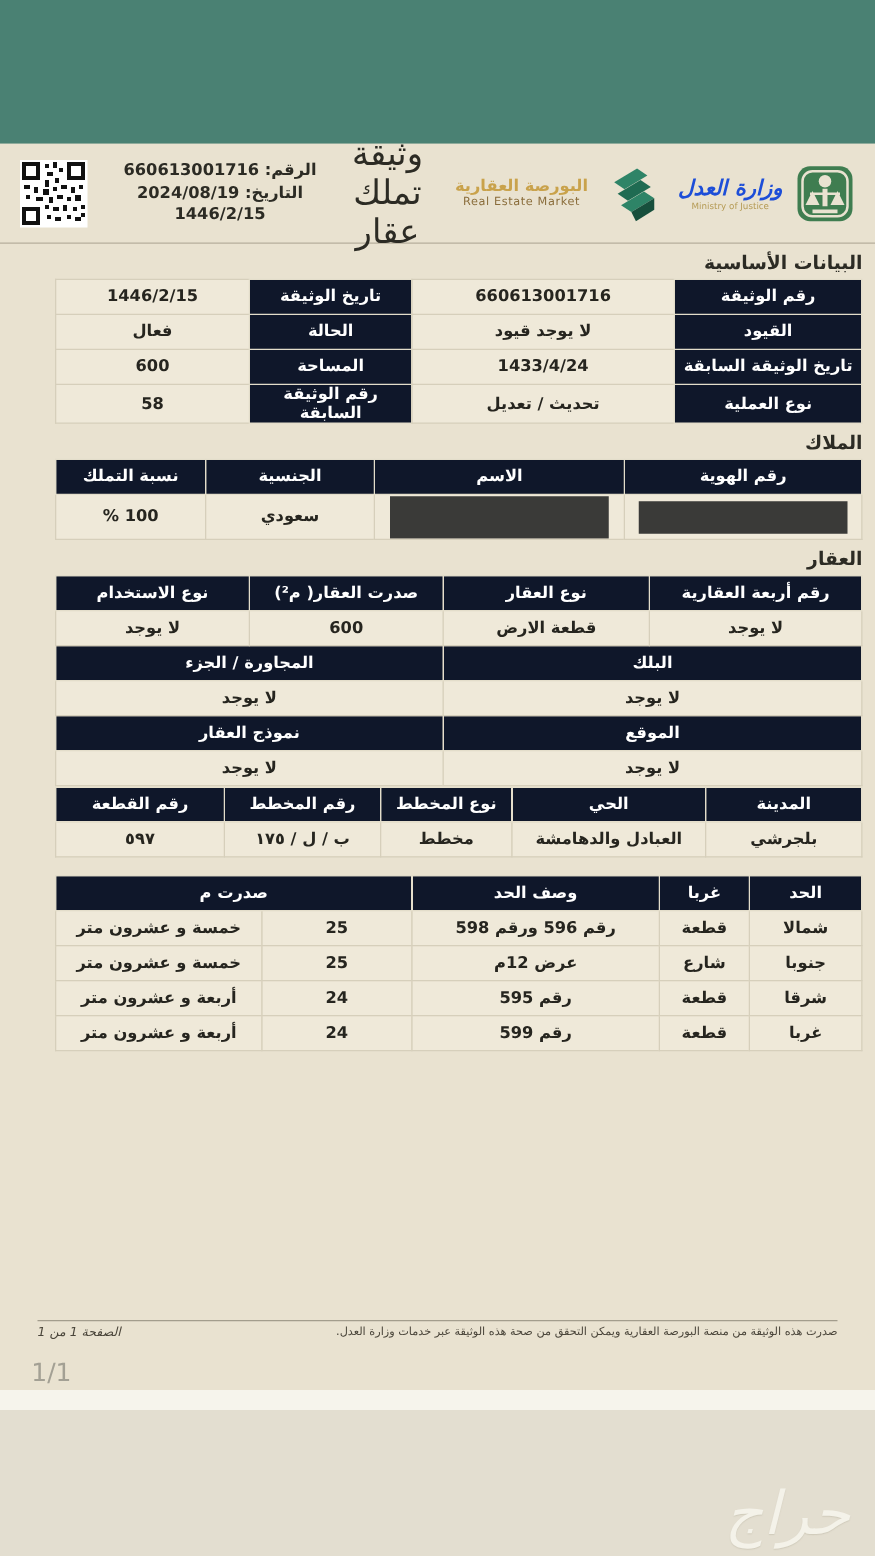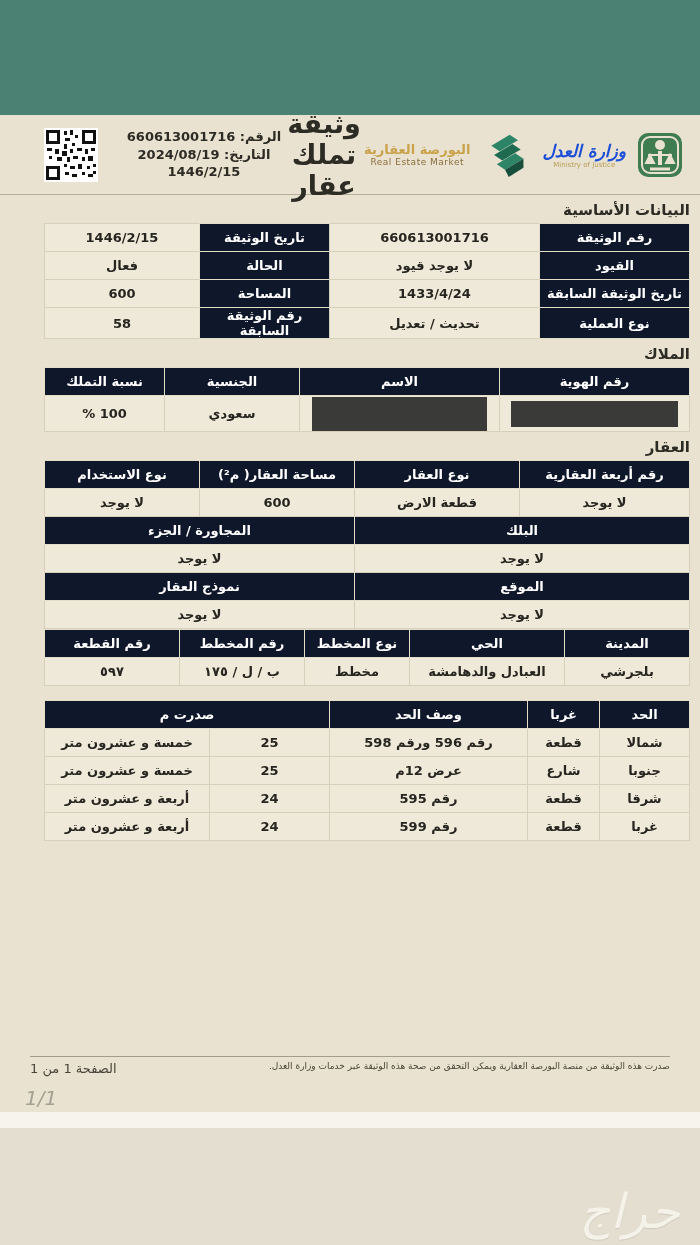--- a/index.html
+++ b/index.html
@@ -5,25 +5,25 @@
   * { box-sizing: border-box; margin: 0; padding: 0; }
   html,body { width:700px; height:1245px; overflow:hidden;
     font-family:"DejaVu Sans", sans-serif; background:#e4dfd0; }
 
   .topbar { height:115px; background:#4a8173; }
 
   .doc { position:relative; height:997px; background:#e9e2d0; direction:rtl; }
 
   
   .doc-header { height:80px; display:flex; direction:ltr; align-items:center;
-    border-bottom:1px solid #b6ae9c; padding:4px 10px 4px 44px; }
+    border-bottom:1px solid #b6ae9c; padding:4px 10px 4px 16px; }
   .qr { width:54px; height:54px; flex:0 0 auto; }
   .numblock { direction:rtl; text-align:center; margin-left:26px; width:160px;
     font-size:13px; font-weight:700; color:#2c2b24; line-height:1.35; }
-  .title { flex:1; text-align:center; font-size:27px; font-weight:700; color:#2c2b24; }
+  .title { flex:1; text-align:center; font-size:27px; font-weight:400; color:#2c2b24; }
   .logos { display:flex; direction:ltr; align-items:center; gap:14px; margin-right:4px; }
   .rem { text-align:center; }
   .rem-ar { color:#c9a24b; font-weight:700; font-size:13px; }
   .rem-en { color:#8a6d3b; font-size:9px; letter-spacing:.5px; }
   .rem-icon { width:44px; height:48px; }
   .moj { display:flex; align-items:center; gap:8px; }
   .moj-word { text-align:center; }
   .moj-ar { font-size:17px; font-weight:700; color:#1d4ed8; font-style:italic; }
   .moj-en { font-size:7px; color:#b59b55; }
   .moj-emblem { width:52px; height:52px; }
@@ -41,23 +41,23 @@
   .redact { background:#3a3a38; height:26px; width:88%; margin:0 auto; }
   .redact.tall { height:34px; }
   .mt6 { margin-top:0px; }
   .borders-tbl { margin-top:14px; }
 
   
   .doc-footer { position:absolute; bottom:0; left:0; right:0; height:56px; }
   .foot-line { border-top:1px solid #a39d8d; margin:0 30px; }
   .foot-row { display:flex; justify-content:space-between; padding:4px 30px 0 30px; }
   .foot-note { font-size:9px; color:#4a453a;margin-left:28px; }
-  .foot-page { font-size:13px; color:#4a453a; direction:rtl; }
+  .foot-page { font-size:10px; color:#4a453a; direction:rtl;font-style:italic; }
   .page-ind { position:absolute; left:25px; bottom:2px; direction:ltr;
-    font-size:20px; color:#a3a094; font-weight:400;font-style:italic; }
+    font-size:20px; color:#a3a094; font-weight:400; }
 
   
   .strip { height:16px; background:#f6f4ec; }
   .bottom { position:relative; height:117px; background:#e3ded0; }
   .watermark { position:absolute; right:20px; bottom:6px; font-size:48px;
     font-weight:400; font-style:italic; color:#f4f2e9;
     text-shadow:0 1px 1px #cfcaba; letter-spacing:4px; }
 </style>
 </head>
 <body>
@@ -210,21 +210,21 @@
     <colgroup>
         <col style="width:170px">
         <col style="width:165px">
         <col style="width:155px">
         <col style="width:155px">
       </colgroup>
     <tbody>
         <tr>
       <td class="hdr">رقم أربعة العقارية</td>
       <td class="hdr">نوع العقار</td>
-      <td class="hdr">مساحة العقار( م²)</td>
+      <td class="hdr">صدرت العقار( م²)</td>
       <td class="hdr">نوع الاستخدام</td>
     </tr>
     <tr>
       <td class="val">لا يوجد</td>
       <td class="val">قطعة الارض</td>
       <td class="val">600</td>
       <td class="val">لا يوجد</td>
     </tr>
     <tr>
       <td class="hdr" colspan="2">البلك</td>

